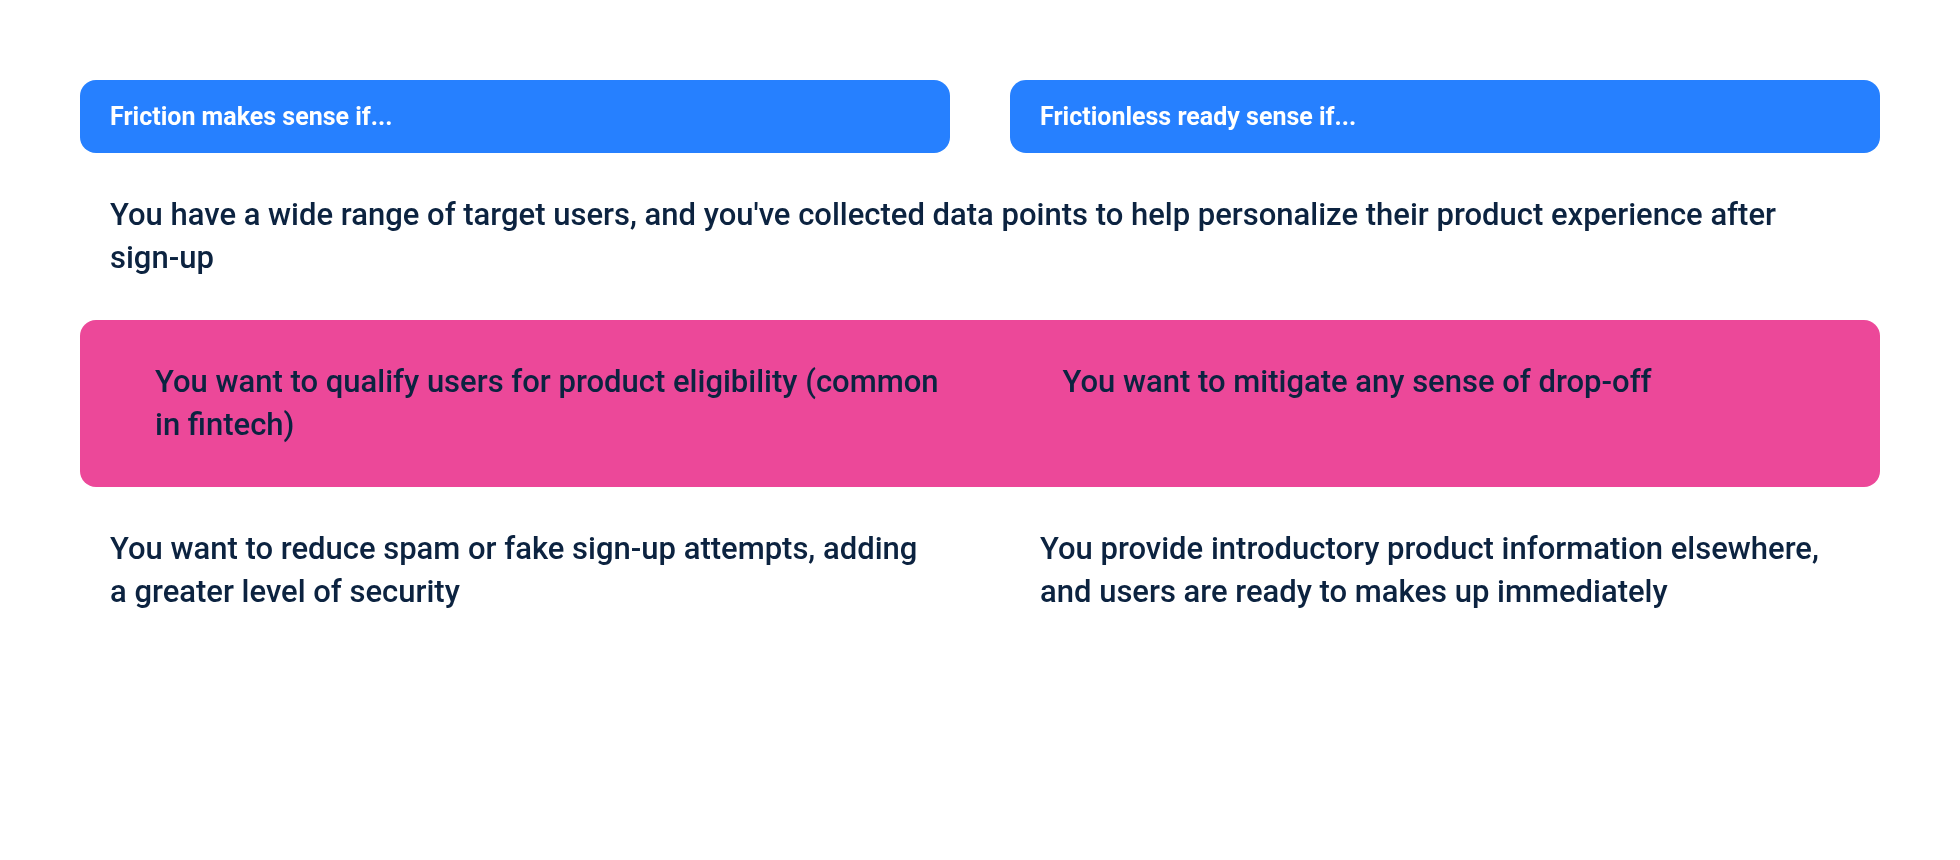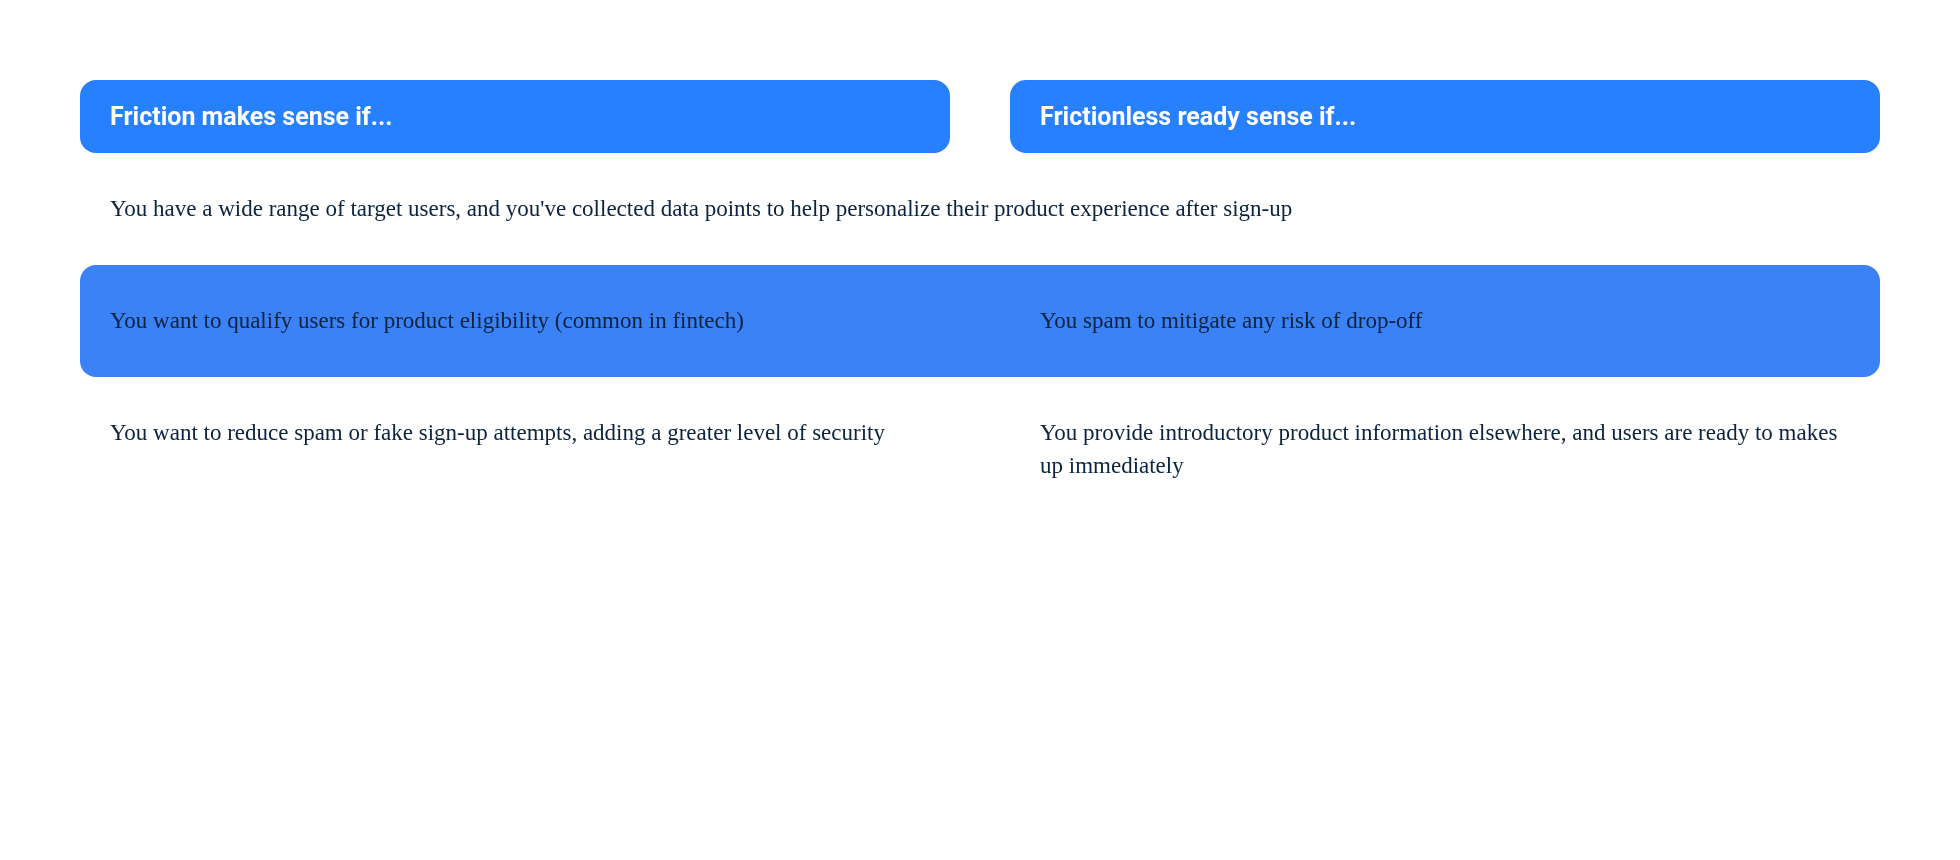--- a/index.html
+++ b/index.html
@@ -32,44 +32,44 @@
       border-radius: 16px;
       font-size: 25px;
       font-weight: 700;
     }
     .body-row {
       display: flex;
       gap: 60px;
       border-radius: 16px;
     }
     .body-row.alt {
-      background: #3b82f6;
+      background: #ec4899;
+      padding-left: 45px;
     }
     .body-cell {
       flex: 1;
       padding: 40px 30px;
       color: #0c2340;
-      font-size: 23px;
+      font-size: 31px;
       line-height: 1.4;
       font-weight: 500;
-      font-family: Liberation Serif, serif;
     }
   </style>
 </head>
 <body>
 
 <div class="comparison-table">
   <div class="header-row">
     <div class="header-cell">Friction makes sense if...</div>
     <div class="header-cell">Frictionless ready sense if...</div>
   </div>
   <div class="body-row">
     <div class="body-cell">You have a wide range of target users, and you've collected data points to help personalize their product experience after sign-up</div>
   </div>
   <div class="body-row alt">
     <div class="body-cell">You want to qualify users for product eligibility (common in fintech)</div>
-    <div class="body-cell">You spam to mitigate any risk of drop-off</div>
+    <div class="body-cell">You want to mitigate any sense of drop-off</div>
   </div>
   <div class="body-row">
     <div class="body-cell">You want to reduce spam or fake sign-up attempts, adding a greater level of security</div>
     <div class="body-cell">You provide introductory product information elsewhere, and users are ready to makes up immediately</div>
   </div>
 </div>
 
 </body></html>

